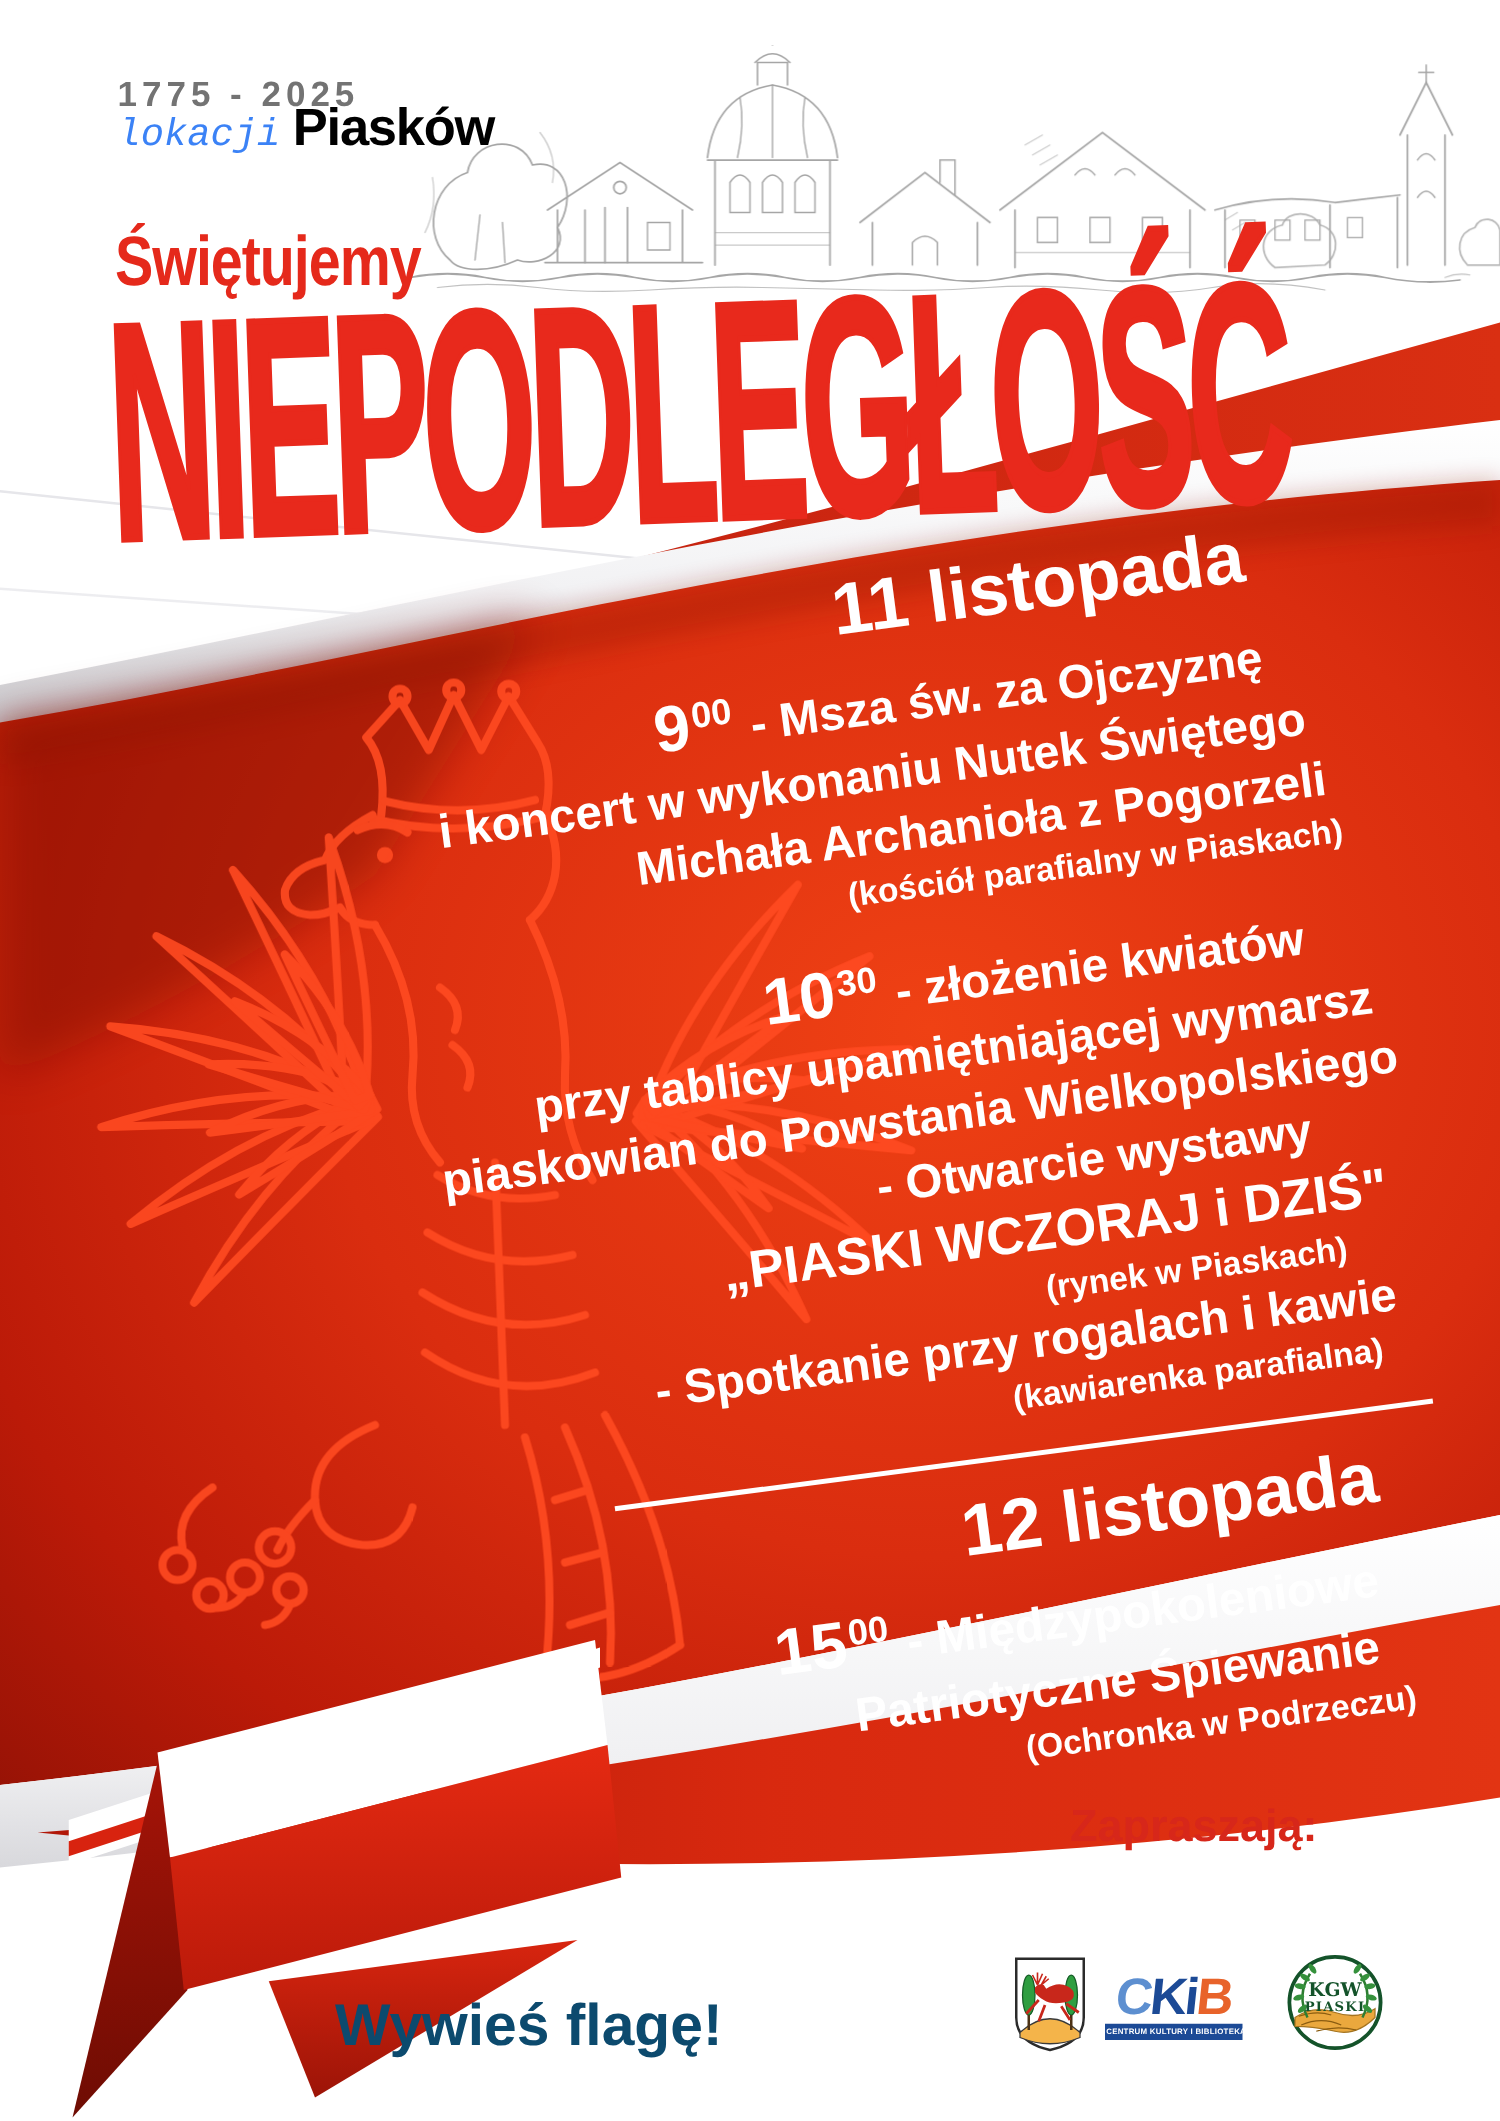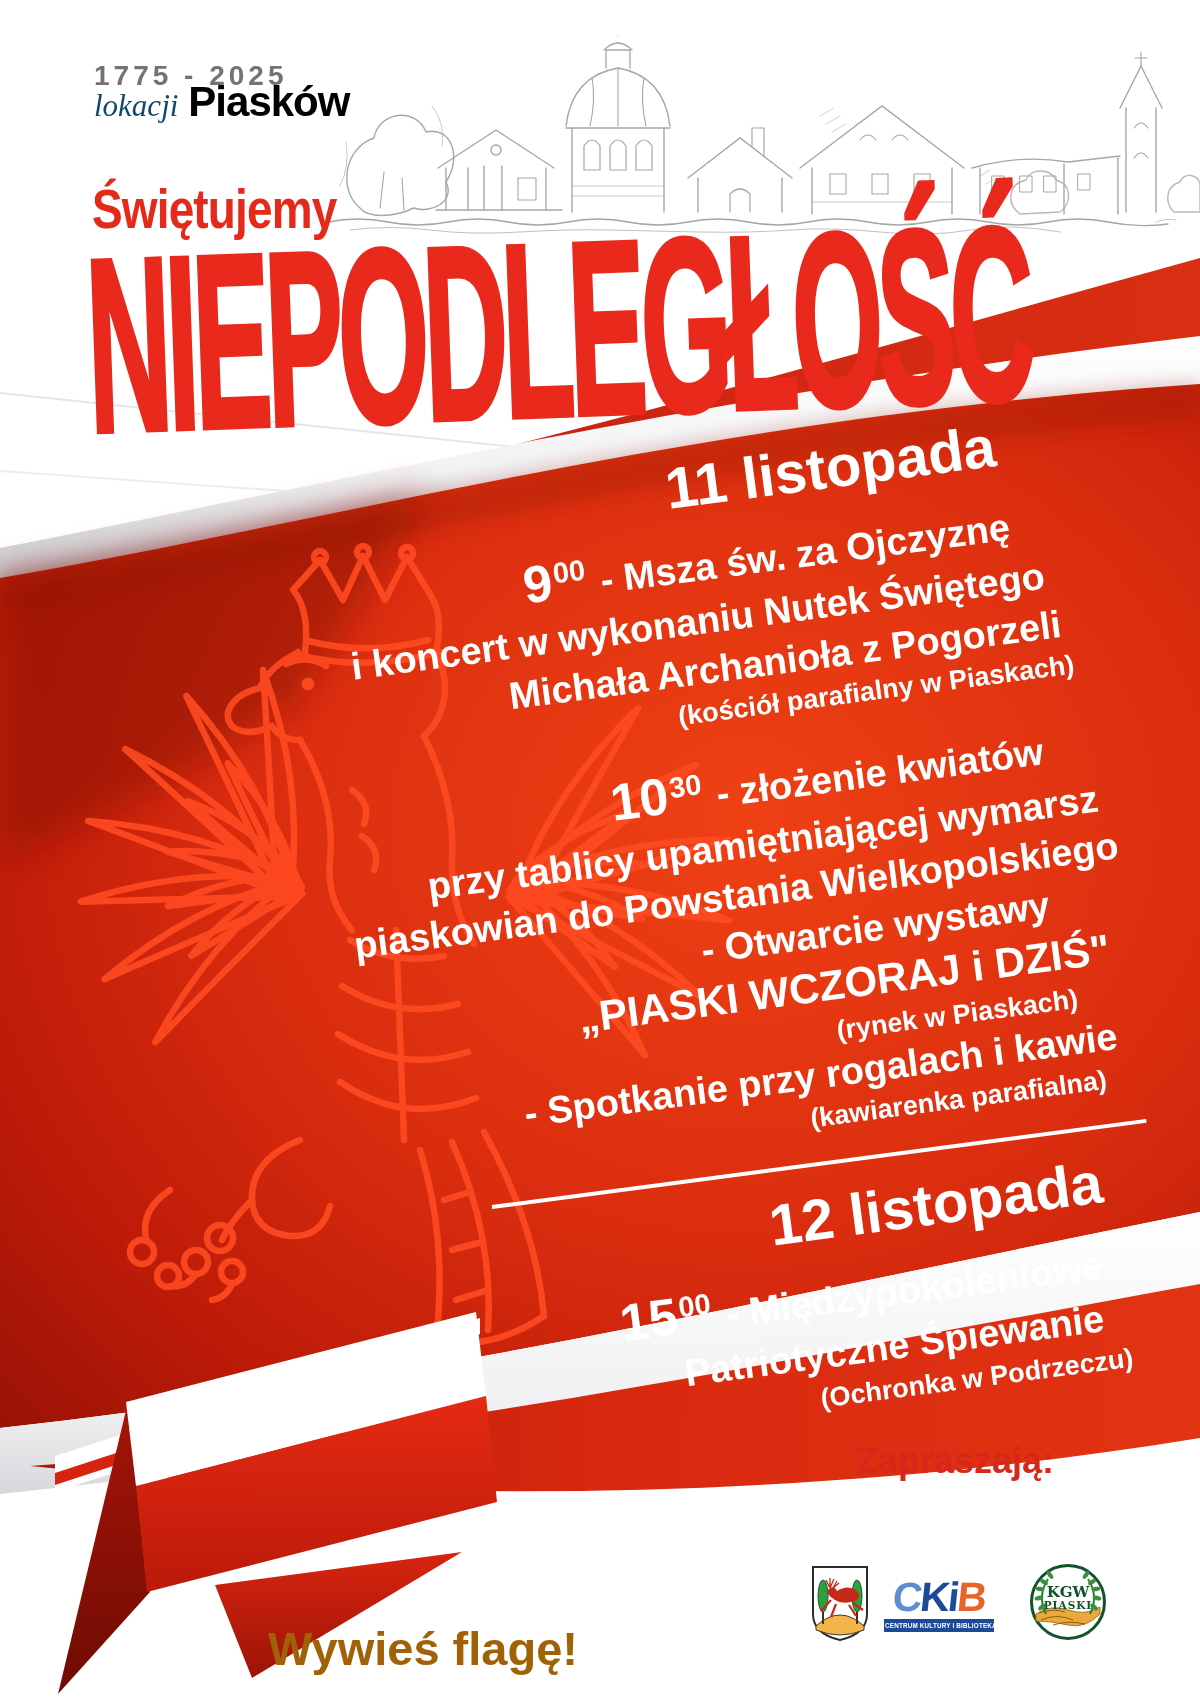--- a/index.html
+++ b/index.html
@@ -8,22 +8,22 @@
   .abs{position:absolute;}
 
   
   .logo250{left:94px;top:42px;width:260px;}
   .l-years{font-size:28px;font-weight:700;color:#737373;letter-spacing:4px;margin-top:18px;}
   .l-digits{margin-top:-6px;font-size:80px;font-weight:800;letter-spacing:-4px;line-height:1;}
   .d2{color:#3aaa35;} .d5{color:#d9261a;} .d0{color:#f2990a;}
   .l-lecie{font-family:"DejaVu Serif","Liberation Serif",serif;font-style:italic;
            font-size:26px;color:#232323;letter-spacing:1px;margin-left:4px;font-weight:400;}
   .l-row3{margin-top:-14px;white-space:nowrap;}
-  .l-lokacji{font-family:Liberation Serif, serif;font-style:italic;
-             font-size:31px;color:#0c4a6e;}
+  .l-lokacji{font-family:Liberation Mono, monospace;font-style:italic;
+             font-size:31px;color:#3b82f6;}
   .l-piaskow{font-size:42px;font-weight:800;color:#000000;margin-left:10px;letter-spacing:-1px;}
 
   
   .celebrate{left:92px;top:176px;font-size:56px;font-weight:800;color:#e5291b;
              transform:scaleX(.82);transform-origin:left top;letter-spacing:-1px;white-space:nowrap;}
   .independence{left:84px;top:250px;font-size:248px;font-weight:800;color:#e8291c;
                 -webkit-text-stroke:5px #e8291c;letter-spacing:-.045em;white-space:nowrap;
                 transform:rotate(-2deg) scaleX(.47);transform-origin:left top;line-height:.78;}
   .faintline{height:2px;background:#e6e6ea;transform-origin:left top;}
 
@@ -34,21 +34,21 @@
   .s-line{font-size:38px;font-weight:700;line-height:1.3;white-space:nowrap;}
   .s-big{font-size:42px;font-weight:800;line-height:1.3;white-space:nowrap;}
   .s-sub{font-size:27px;font-weight:700;line-height:1.3;}
   .t{font-size:52px;font-weight:800;}
   .ts{font-size:29px;font-weight:800;position:relative;top:-2px;margin-left:2px;}
   .rest{margin-left:14px;}
   .s-div{border-top:4px solid #fff;width:660px;margin:26px 8px 20px auto;}
   .gap26{margin-top:26px;} .gap10{margin-top:10px;}
 
   
-  .flagcta{left:268px;top:1592px;font-size:47px;font-weight:800;color:#a16207;white-space:nowrap;margin-top:29px;}
+  .flagcta{left:268px;top:1592px;font-size:47px;font-weight:800;color:#0c4a6e;white-space:nowrap;}
   .invite{left:856px;top:1440px;font-size:36px;font-weight:800;color:#d7271a;}
   .ckib{left:884px;top:1578px;width:110px;text-align:center;}
   .ckib-letters{font-size:41px;font-weight:800;line-height:.95;transform:skewX(-6deg);letter-spacing:-2px;}
   .ck-c{color:#5d8fd0;} .ck-k{color:#1c4a96;} .ck-i{color:#1c4a96;} .ck-b{color:#e8632a;}
   .ckib-bar{margin-top:2px;background:#1c4a96;color:#fff;font-size:6.3px;font-weight:700;
             letter-spacing:.2px;padding:3px 1px;white-space:nowrap;}
 </style>
 </head>
 <body>
 

